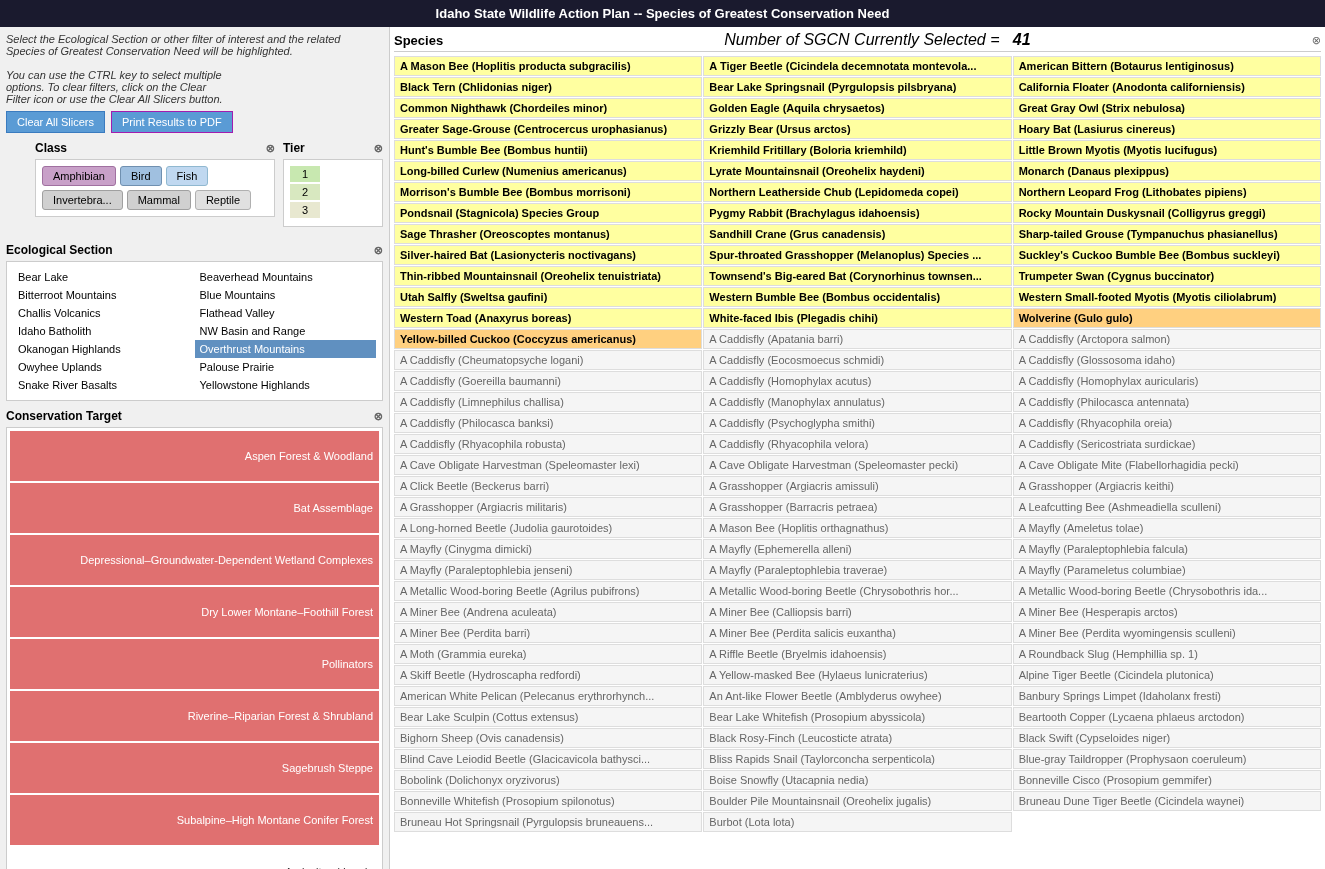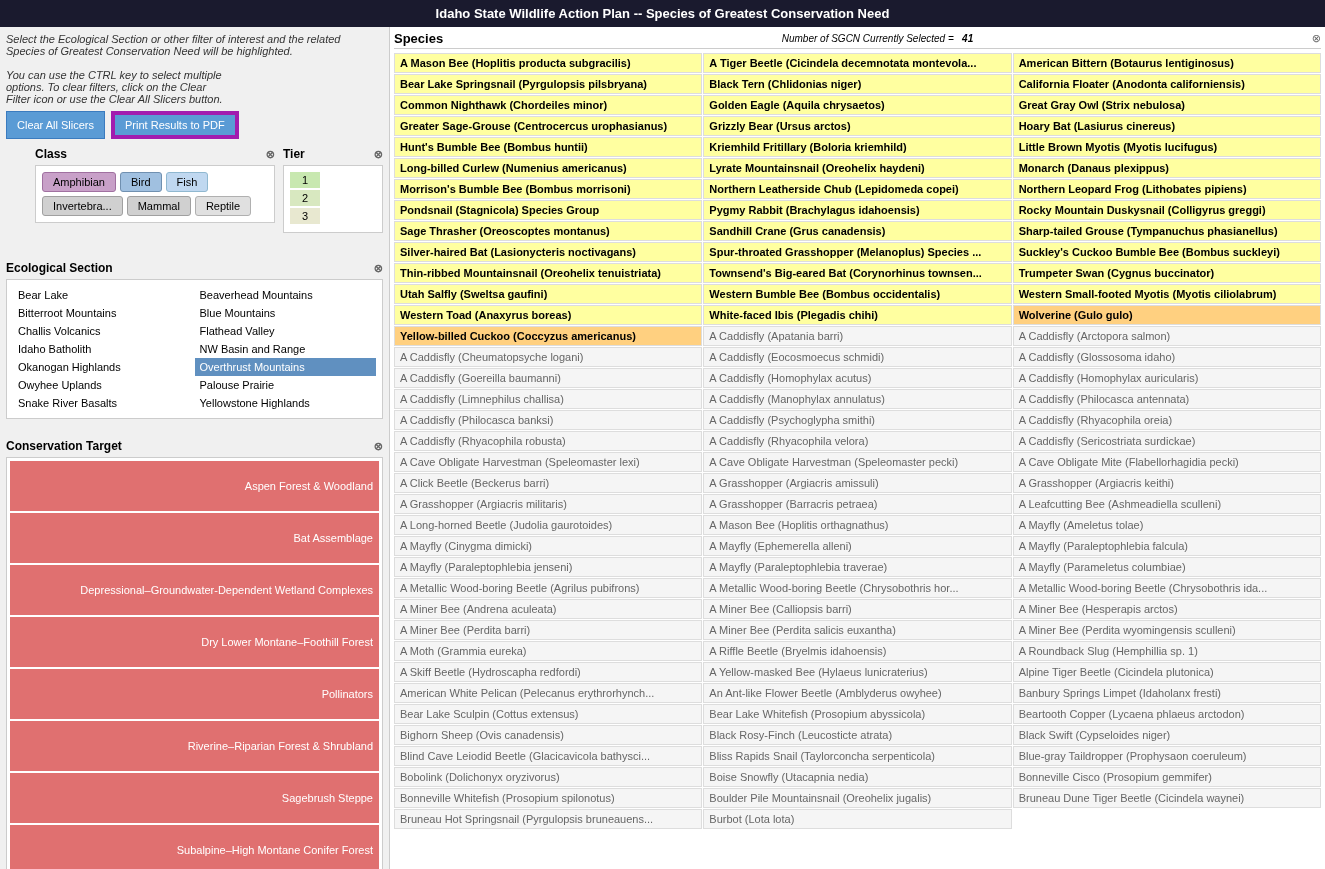--- a/index.html
+++ b/index.html
@@ -53,21 +53,21 @@
       color: #fff;
       border: 1px solid #3a7bbf;
       padding: 4px 10px;
       cursor: pointer;
       font-size: 11px;
     }
 
     .btn-print {
       background: #5a9bd5;
       color: #fff;
-      border: 4px solid #a21caf;
+      border: 1px solid #a21caf;
       padding: 4px 10px;
       cursor: pointer;
       font-size: 11px;
     }
 
     .section-header {
       font-weight: bold;
       font-size: 12px;
       margin-bottom: 4px;
       display: flex;
@@ -78,21 +78,21 @@
     .filter-icon {
       font-size: 11px;
       color: #666;
       cursor: pointer;
     }
 
     .section-box {
       background: #fff;
       border: 1px solid #ccc;
       padding: 6px;
-      margin-bottom: 20px;
+      margin-bottom: 8px;
     }
 
     
     .class-pills {
       display: flex;
       flex-wrap: wrap;
       gap: 4px;
     }
 
     .pill {
@@ -157,21 +157,21 @@
     .species-header {
       display: flex;
       align-items: center;
       justify-content: space-between;
       margin-bottom: 4px;
       border-bottom: 1px solid #ccc;
       padding-bottom: 2px;
     }
 
     .species-title { font-size: 13px; font-weight: bold; }
-    .species-count { font-size: 10px; font-style: italic; }
+    .species-count { font-size: 16px; font-style: italic; }
 
     .species-grid {
       display: grid;
       grid-template-columns: repeat(3, 1fr);
       gap: 1px;
       overflow-y: auto;
       max-height: 820px;
     }
 
     .species-cell {
@@ -324,22 +324,22 @@
       <span class="species-title">Species</span>
       <span class="species-count">
         <span>Number of SGCN Currently Selected =</span> &nbsp; <strong>41</strong>
       </span>
       <span style="cursor:pointer;color:#666;">⊗</span>
     </div>
     <div class="species-grid" id="species-grid">
         <div class="species-cell highlighted">A Mason Bee (Hoplitis producta subgracilis)</div>
         <div class="species-cell highlighted">A Tiger Beetle (Cicindela decemnotata montevola...</div>
         <div class="species-cell highlighted">American Bittern (Botaurus lentiginosus)</div>
+        <div class="species-cell highlighted">Black Tern (Chlidonias niger)</div>
         <div class="species-cell highlighted">Bear Lake Springsnail (Pyrgulopsis pilsbryana)</div>
-        <div class="species-cell highlighted">Black Tern (Chlidonias niger)</div>
         <div class="species-cell highlighted">California Floater (Anodonta californiensis)</div>
         <div class="species-cell highlighted">Common Nighthawk (Chordeiles minor)</div>
         <div class="species-cell highlighted">Golden Eagle (Aquila chrysaetos)</div>
         <div class="species-cell highlighted">Great Gray Owl (Strix nebulosa)</div>
         <div class="species-cell highlighted">Greater Sage-Grouse (Centrocercus urophasianus)</div>
         <div class="species-cell highlighted">Grizzly Bear (Ursus arctos)</div>
         <div class="species-cell highlighted">Hoary Bat (Lasiurus cinereus)</div>
         <div class="species-cell highlighted">Hunt's Bumble Bee (Bombus huntii)</div>
         <div class="species-cell highlighted">Kriemhild Fritillary (Boloria kriemhild)</div>
         <div class="species-cell highlighted">Little Brown Myotis (Myotis lucifugus)</div>

